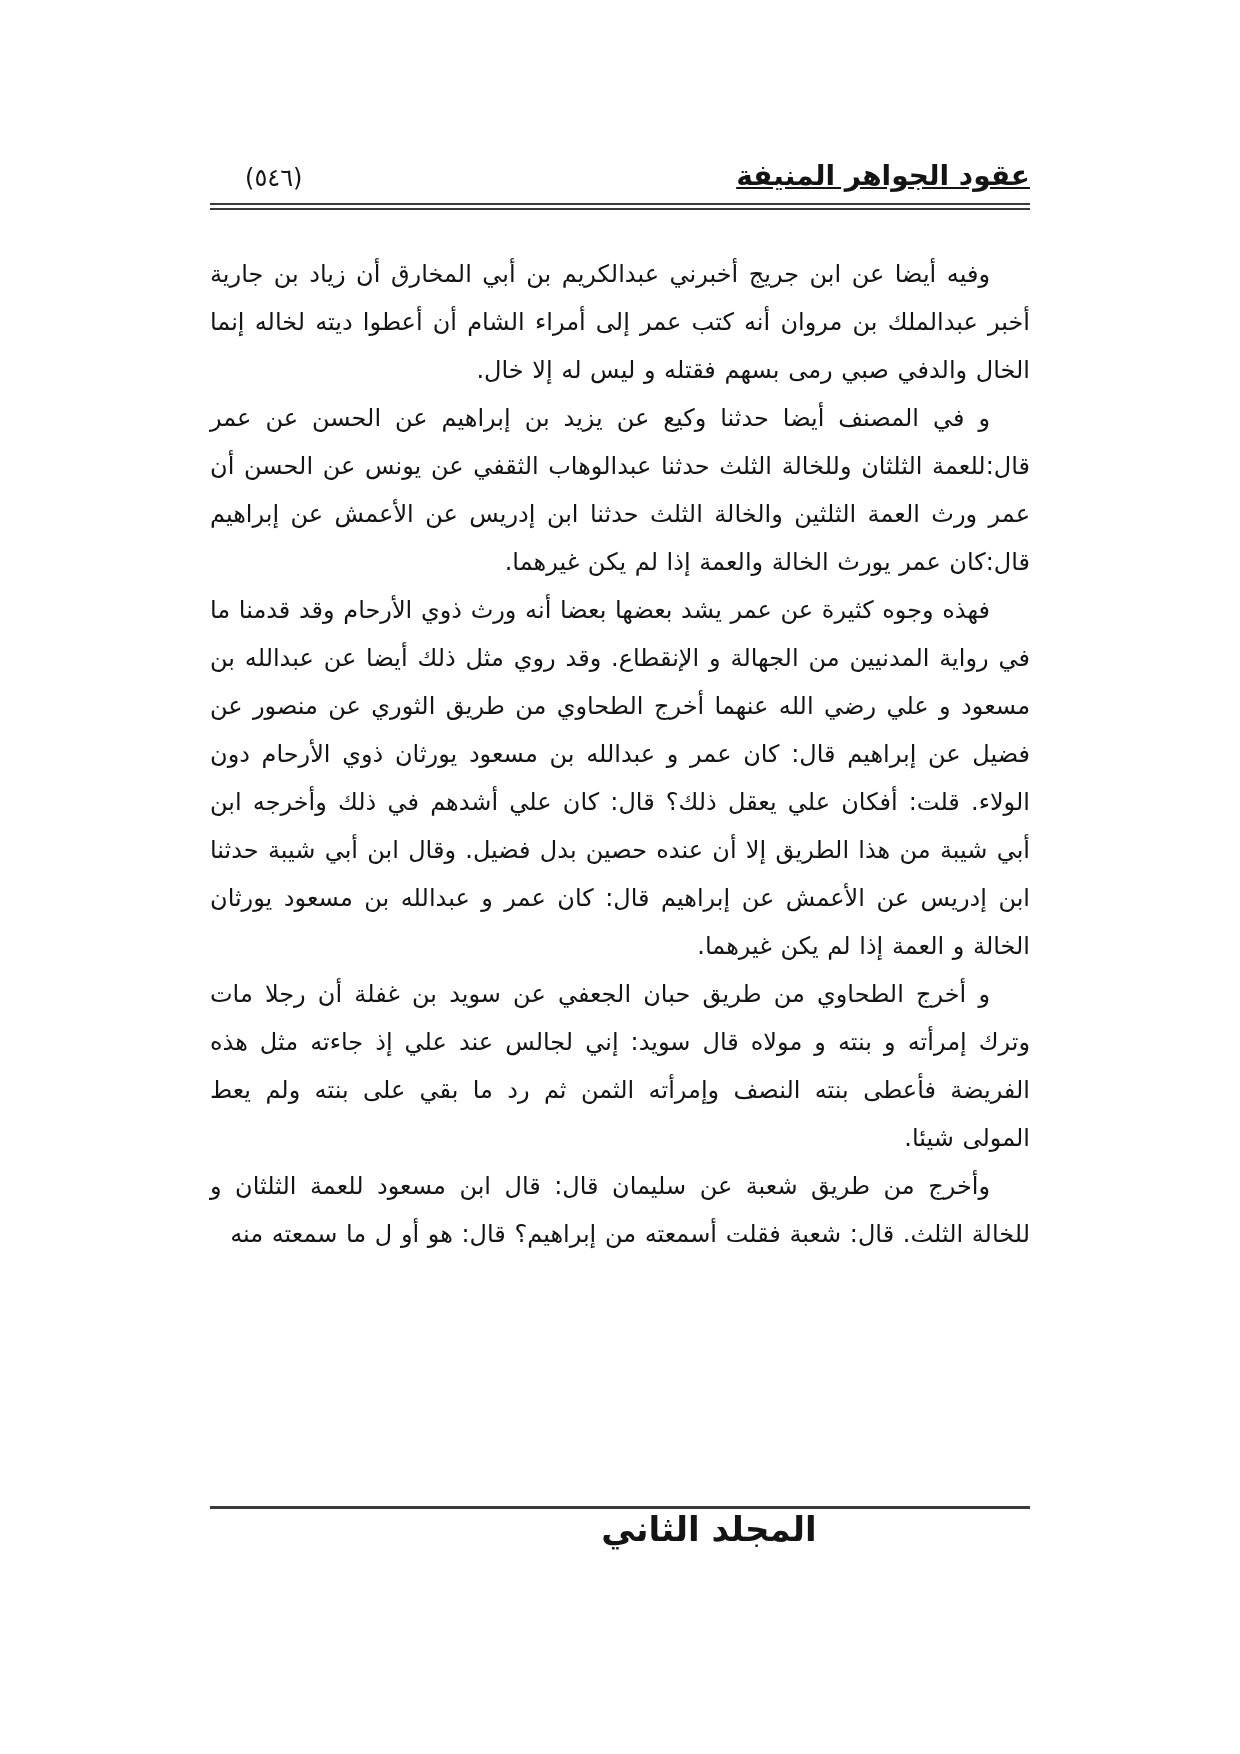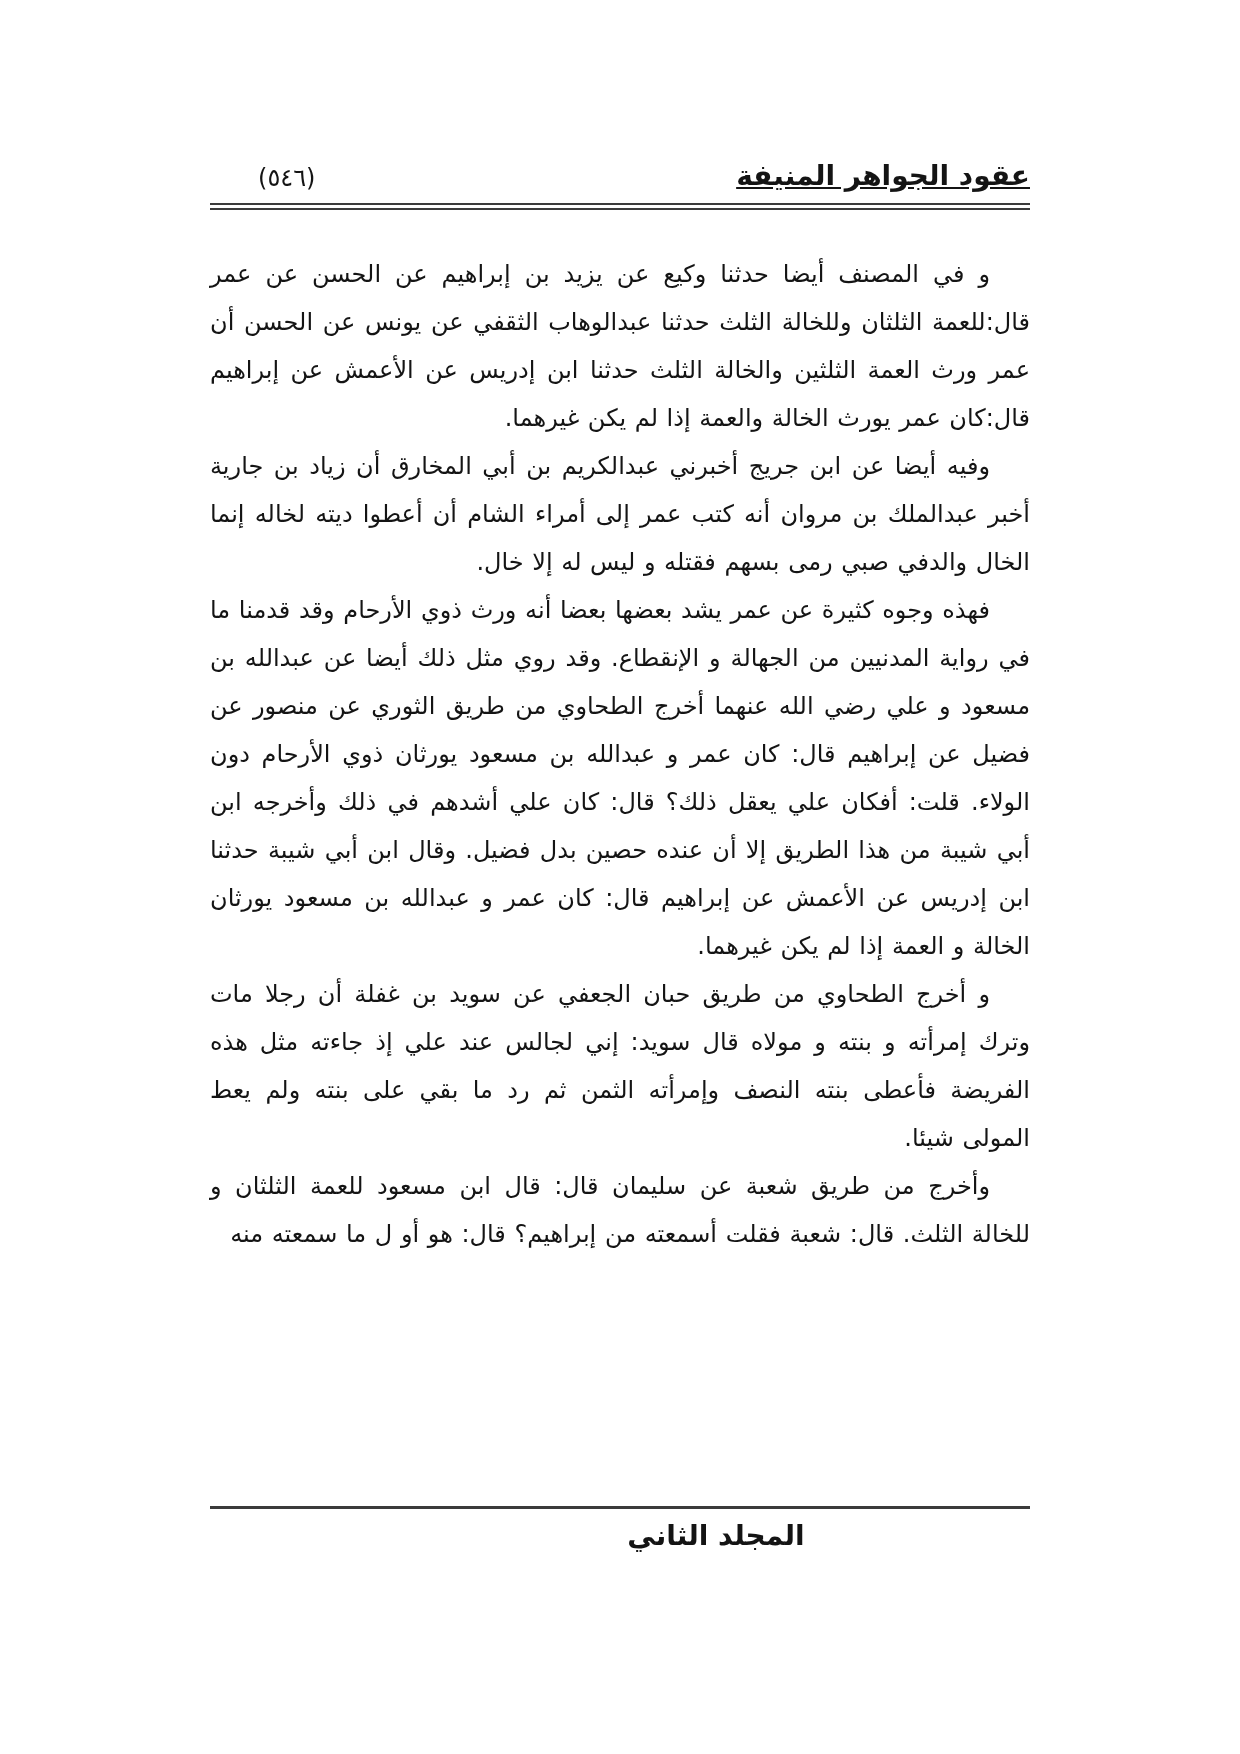--- a/index.html
+++ b/index.html
@@ -30,21 +30,21 @@
     align-items: flex-end;
   }
   .book-title {
     font-weight: bold;
     font-size: 28px;
     line-height: 1.3;
     text-decoration: underline;
   }
   .page-number {
     font-size: 24px;
-    margin-left: 48px;
+    margin-left: 35px;
     line-height: 1.3;
   }
   .rule-double {
     margin-top: 9px;
     height: 3px;
     border-top: 2px solid #3b3b3b;
     border-bottom: 2px solid #3b3b3b;
   }
   .content {
     position: absolute;
@@ -67,43 +67,42 @@
     top: 1506px;
     right: 210px;
     left: 210px;
     direction: rtl;
   }
   .rule-single {
     border-top: 3px solid #3b3b3b;
   }
   .volume-label {
     position: relative;
-    left: 96px;
-    margin-top: 10px;
+    left: 89px;
     text-align: center;
     font-weight: bold;
-    font-size: 28px;
+    font-size: 34px;
   }
 </style>
 </head>
 <body>
 
 <div class="page">
 
   <div class="header">
     <div class="header-row">
       <span class="book-title">عقود الجواهر المنيفة</span>
       <span class="page-number">(٥٤٦)</span>
     </div>
     <div class="rule-double"></div>
   </div>
 
   <div class="content">
+    <p>وفيه أيضا عن ابن جريج أخبرني عبدالكريم بن أبي المخارق أن زياد بن جارية أخبر عبدالملك بن مروان أنه كتب عمر إلى أمراء الشام أن أعطوا ديته لخاله إنما الخال والدفي صبي رمى بسهم فقتله و ليس له إلا خال.</p>
     <p>و في المصنف أيضا حدثنا وكيع عن يزيد بن إبراهيم عن الحسن عن عمر قال:للعمة الثلثان وللخالة الثلث حدثنا عبدالوهاب الثقفي عن يونس عن الحسن أن عمر ورث العمة الثلثين والخالة الثلث حدثنا ابن إدريس عن الأعمش عن إبراهيم قال:كان عمر يورث الخالة والعمة إذا لم يكن غيرهما.</p>
-    <p>وفيه أيضا عن ابن جريج أخبرني عبدالكريم بن أبي المخارق أن زياد بن جارية أخبر عبدالملك بن مروان أنه كتب عمر إلى أمراء الشام أن أعطوا ديته لخاله إنما الخال والدفي صبي رمى بسهم فقتله و ليس له إلا خال.</p>
     <p>فهذه وجوه كثيرة عن عمر يشد بعضها بعضا أنه ورث ذوي الأرحام وقد قدمنا ما في رواية المدنيين من الجهالة و الإنقطاع. وقد روي مثل ذلك أيضا عن عبدالله بن مسعود و علي رضي الله عنهما أخرج الطحاوي من طريق الثوري عن منصور عن فضيل عن إبراهيم قال: كان عمر و عبدالله بن مسعود يورثان ذوي الأرحام دون الولاء. قلت: أفكان علي يعقل ذلك؟ قال: كان علي أشدهم في ذلك وأخرجه ابن أبي شيبة من هذا الطريق إلا أن عنده حصين بدل فضيل. وقال ابن أبي شيبة حدثنا ابن إدريس عن الأعمش عن إبراهيم قال: كان عمر و عبدالله بن مسعود يورثان الخالة و العمة إذا لم يكن غيرهما.</p>
     <p>و أخرج الطحاوي من طريق حبان الجعفي عن سويد بن غفلة أن رجلا مات وترك إمرأته و بنته و مولاه قال سويد: إني لجالس عند علي إذ جاءته مثل هذه الفريضة فأعطى بنته النصف وإمرأته الثمن ثم رد ما بقي على بنته ولم يعط المولى شيئا.</p>
     <p>وأخرج من طريق شعبة عن سليمان قال: قال ابن مسعود للعمة الثلثان و للخالة الثلث. قال: شعبة فقلت أسمعته من إبراهيم؟ قال: هو أو ل ما سمعته منه</p>
   </div>
 
   <div class="footer">
     <div class="rule-single"></div>
     <div class="volume-label">المجلد الثاني</div>
   </div>
 

